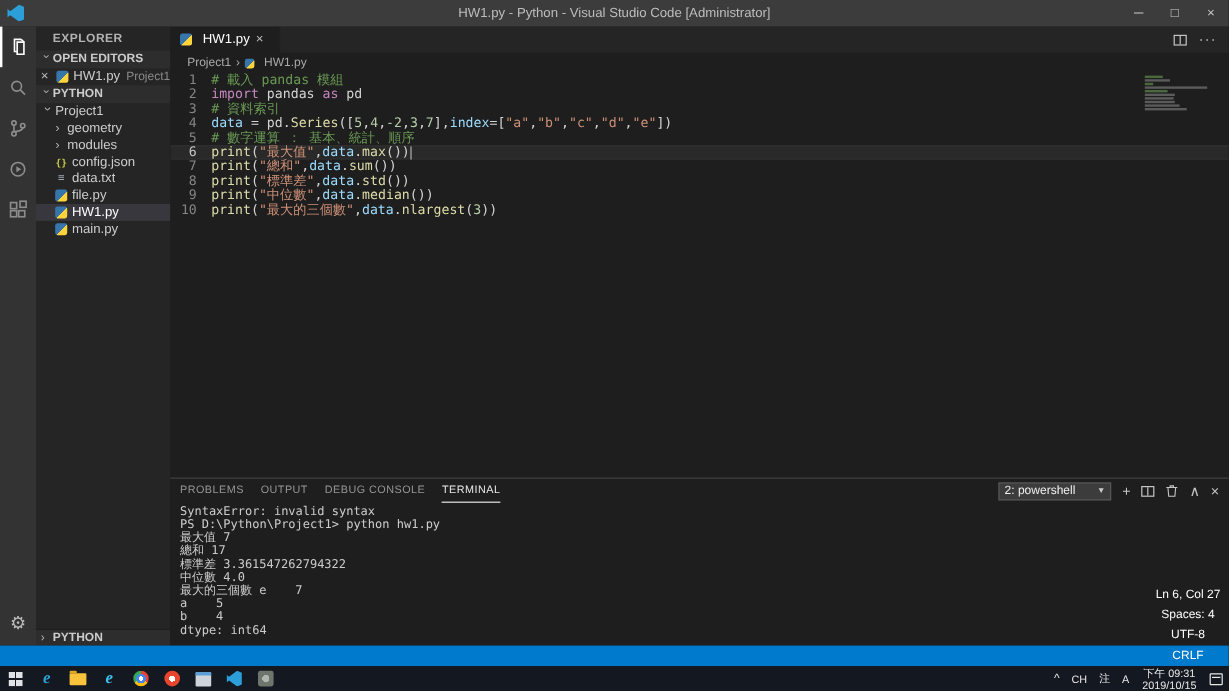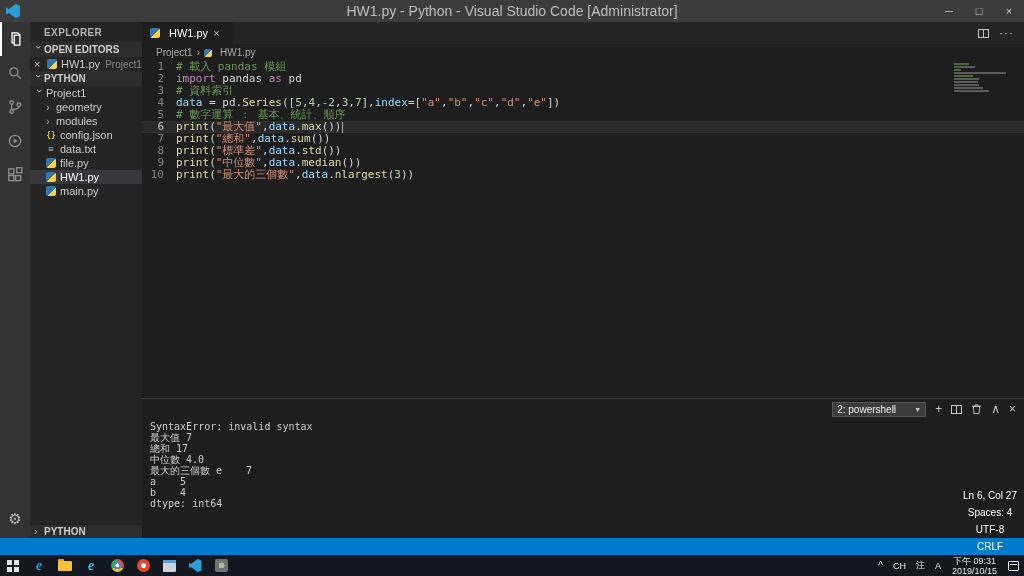--- a/index.html
+++ b/index.html
@@ -8,21 +8,21 @@
   .screen { width:1024px; height:576px; display:flex; flex-direction:column; }
 
   
   .titlebar { height:22px; background:#3c3c3c; color:#cccccc; display:flex; align-items:center;
               font-size:11px; position:relative; flex:0 0 auto; }
   .vsc-logo { width:14px; height:14px; margin:0 6px 0 6px; border-radius:2px;
               background:#2c9fd8; clip-path:polygon(70% 0,100% 12%,100% 88%,70% 100%,18% 62%,0 76%,0 24%,18% 38%); }
   .menubar { display:flex; }
   .menu-item { padding:0 7px; line-height:22px; cursor:default; }
   .titlebar .title { position:absolute; left:0; right:0; text-align:center; pointer-events:none;
-                     font-size:14px; color:#bdbdbd; }
+                     font-size:11px; color:#bdbdbd; }
   .win-controls { margin-left:auto; display:flex; z-index:2; }
   .win-controls span { width:30px; text-align:center; line-height:22px; font-size:11px; }
 
   
   .main { flex:1 1 auto; display:flex; min-height:0; }
 
   
   .activitybar { width:30px; background:#333333; display:flex; flex-direction:column; align-items:center; }
   .ab-item { width:30px; height:34px; display:flex; align-items:center; justify-content:center; opacity:.55; }
   .ab-item.active { opacity:1; border-left:2px solid #fff; }
@@ -299,39 +299,45 @@
             <div class="mm-bar" style="width: 25.3px;"></div>
             <div class="mm-bar" style="width: 24.2px;"></div>
             <div class="mm-bar" style="width: 25.3px;"></div>
             <div class="mm-bar" style="width: 28.6px;"></div>
             <div class="mm-bar" style="width: 35.2px;"></div>
           </div>
       </div>
 
       <div class="panel">
         <div class="panel-header">
+          <div id="panel-tabs" style="display:flex">
+              <span class="panel-tab">PROBLEMS</span>
+              <span class="panel-tab">OUTPUT</span>
+              <span class="panel-tab">DEBUG CONSOLE</span>
+              <span class="panel-tab active">TERMINAL</span>
+            </div>
           <div class="panel-actions">
             <div class="shell-select">
               <span>2: powershell</span>
               <span class="arrow">▼</span>
             </div>
             <span class="pa-ic">+</span>
             <span class="split-ic"></span>
             <span class="pa-svg">
               <svg width="11" height="12" viewBox="0 0 12 13" fill="none" stroke="#c5c5c5" stroke-width="1">
                   <path d="M2.5 3.5h7l-.7 8h-5.6z"></path>
                   <path d="M1 3.5h10"></path>
                   <path d="M4.5 3.5v-1.5h3v1.5"></path>
                 </svg>
             </span>
             <span class="pa-ic">∧</span>
             <span class="pa-ic">×</span>
           </div>
         </div>
-        <div class="terminal" id="terminal"><div>SyntaxError: invalid syntax</div><div>最大值 7</div><div>總和 17</div><div>中位數 4.0</div><div>最大的三個數 e    7</div><div>a    5</div><div>b    4</div><div>dtype: int64</div></div>
+        <div class="terminal" id="terminal"><div>SyntaxError: invalid syntax</div><div>PS D:\Python\Project1&gt; python hw1.py</div><div>最大值 7</div><div>總和 17</div><div>標準差 3.361547262794322</div><div>中位數 4.0</div><div>最大的三個數 e    7</div><div>a    5</div><div>b    4</div><div>dtype: int64</div></div>
       </div>
     </div>
   </div>
 
   <div class="statusbar">
     <div class="sb-left">
       <span class="sb-item">
         <span class="sb-glyph">⊘</span>
         <span>0</span>
         <span class="sb-glyph">△</span>

